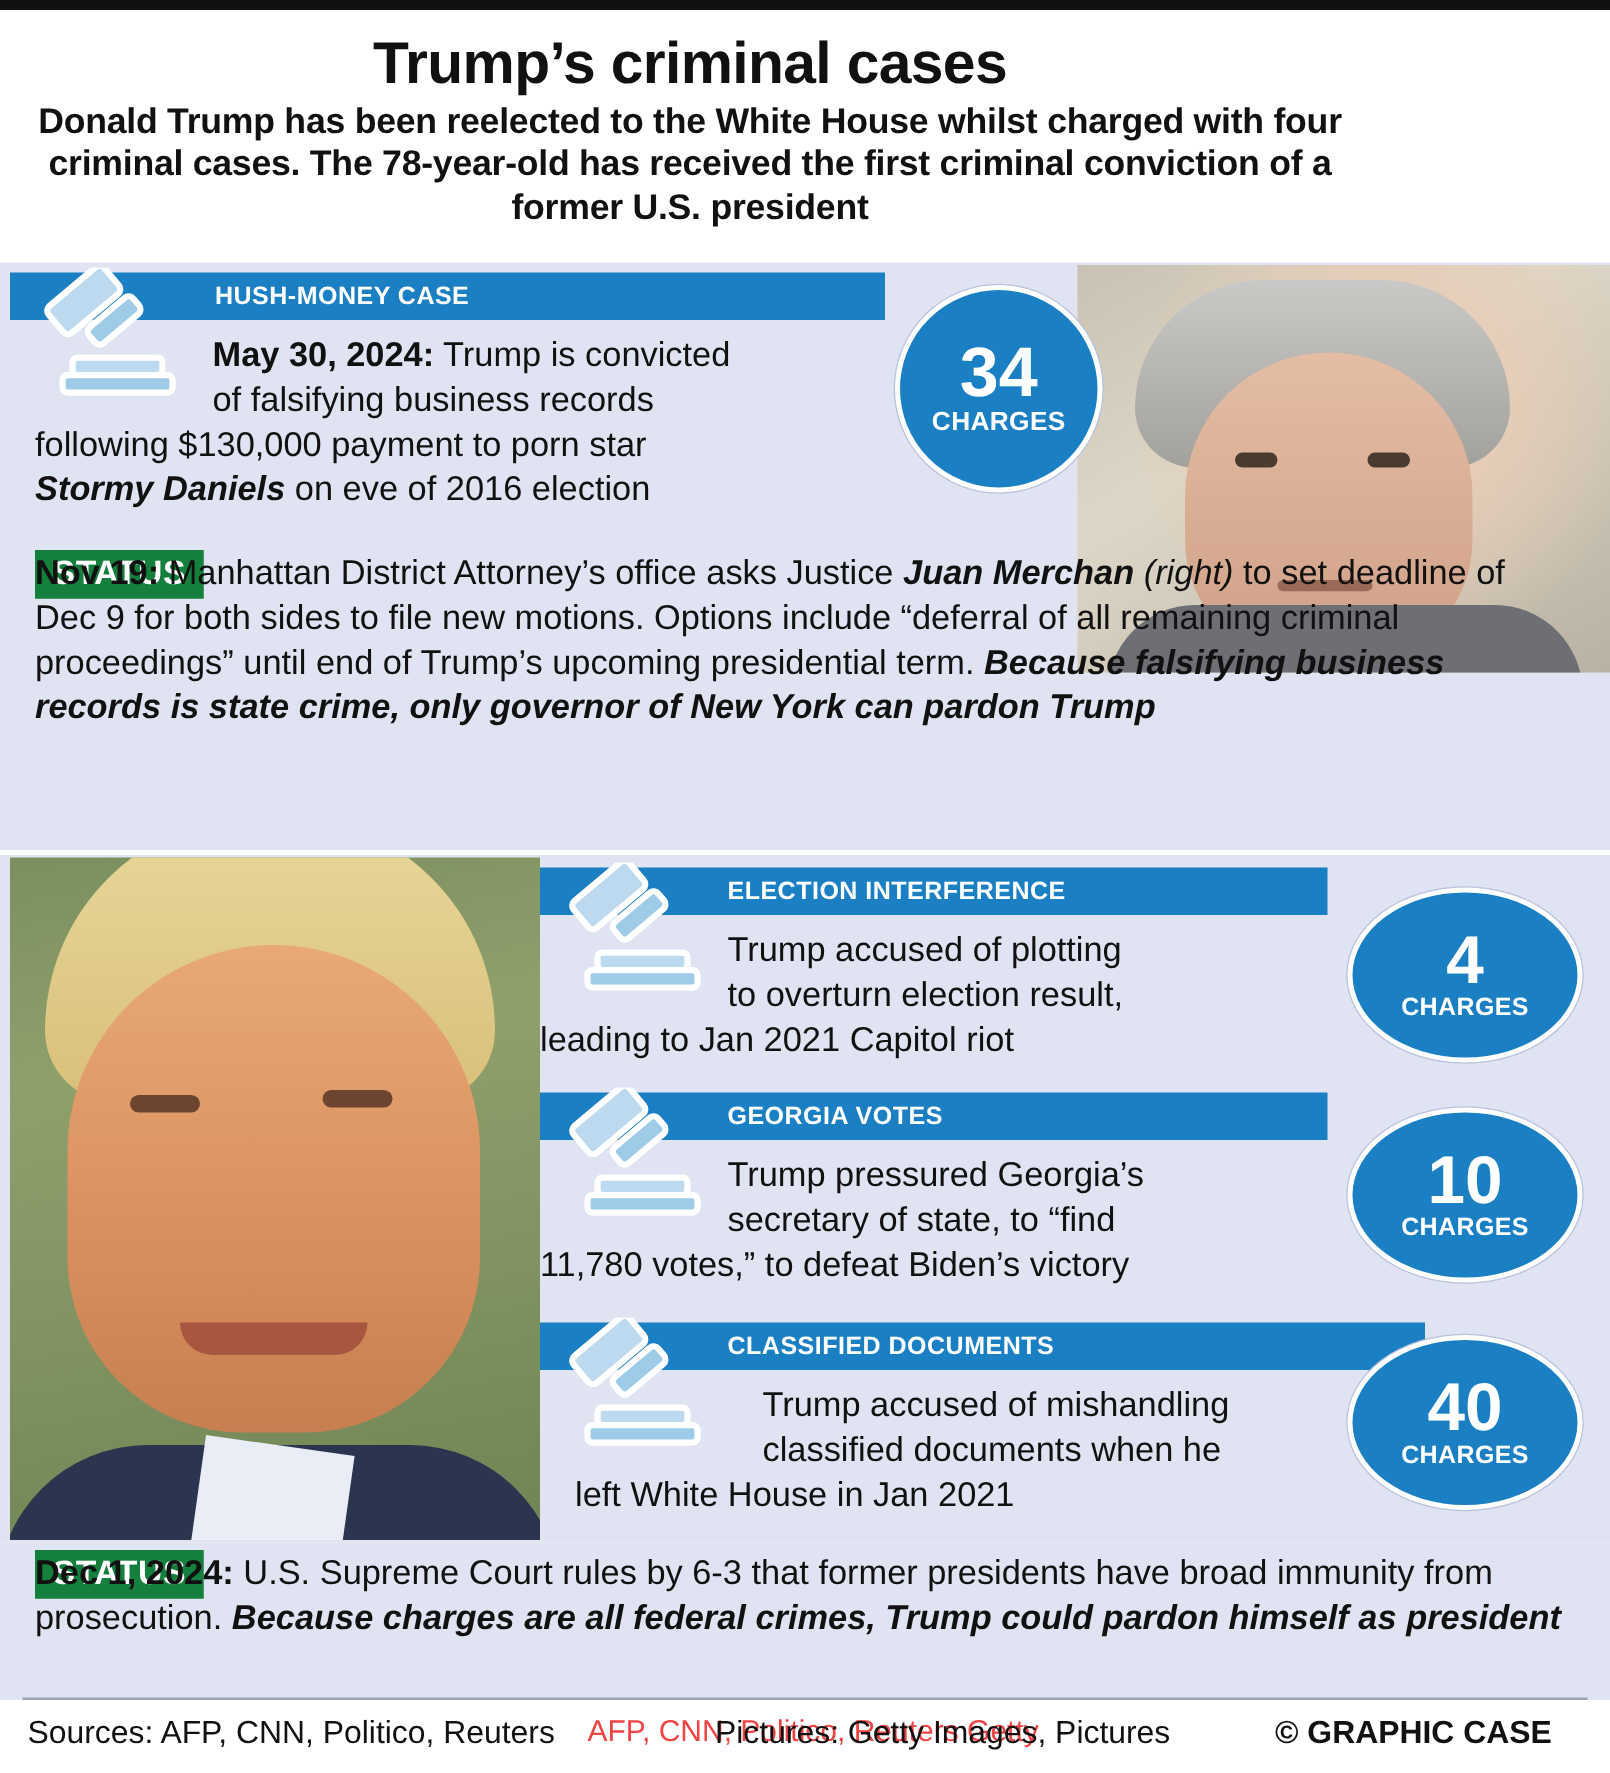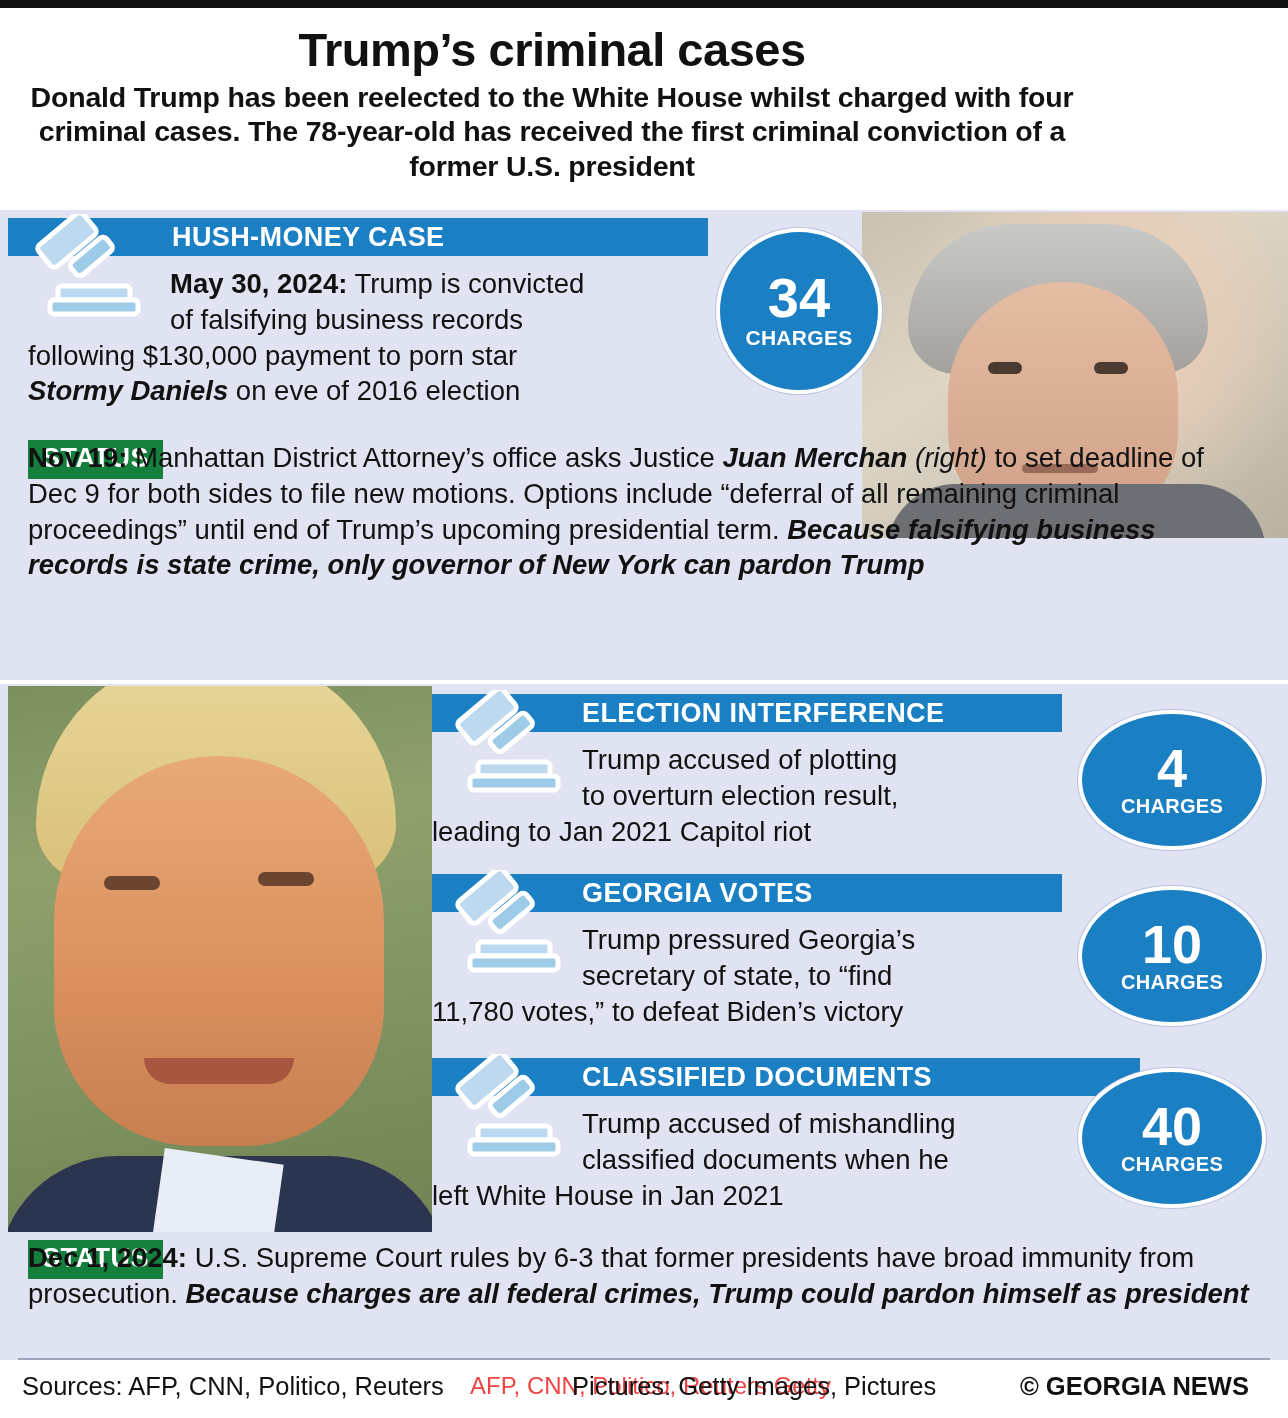--- a/index.html
+++ b/index.html
@@ -107,21 +107,21 @@
   .bar {
     position: absolute;
     background: #1b7fc4;
     height: 38px;
     display: flex;
     align-items: center;
     color: #ffffff;
     font-weight: bold;
   }
   .bar-label {
-    font-size: 27px;
+    font-size: 20px;
     letter-spacing: 0.4px;
   }
   .bar1 {
     left: 8px; top: 218px; width: 700px;
   }
   .bar1 .bar-label { margin-left: 164px; }
 
   .gavel {
     position: absolute;
     width: 118px;
@@ -257,21 +257,21 @@
   .bar4 .bar-label { margin-left: 150px; }
 
   .gavel2 { left: 448px; top: 690px; }
   .gavel3 { left: 448px; top: 870px; }
   .gavel4 { left: 448px; top: 1054px; }
 
   .p3 { left: 432px; top: 742px; width: 640px; }
   .p3 .l1, .p3 .l2 { text-indent: 150px; }
   .p4 { left: 432px; top: 922px; width: 640px; }
   .p4 .l1, .p4 .l2 { text-indent: 150px; }
-  .p5 { left: 432px; top: 1106px; width: 640px; }
+  .p5 { left: 432px; top: 1106px; width: 640px; padding-left: 28px; }
   .p5 .l1, .p5 .l2 { text-indent: 150px; }
 
   .badge2 { left: 1078px; top: 710px; width: 180px; height: 132px; border-radius: 50%; }
   .badge3 { left: 1078px; top: 886px; width: 180px; height: 132px; border-radius: 50%; }
   .badge4 { left: 1078px; top: 1068px; width: 180px; height: 132px; border-radius: 50%; }
   .badge2 .num, .badge3 .num, .badge4 .num { font-size: 54px; }
   .badge2 .cap, .badge3 .cap, .badge4 .cap { font-size: 20px; }
 
   
   .panel3 {
@@ -460,15 +460,15 @@
   <div class="statustag status2"><span>STATUS</span></div>
   <div class="para p6">
     <span class="b">Dec 1, 2024:</span><span> U.S. Supreme Court rules by 6-3 that former presidents have broad immunity from prosecution. </span><span class="bi">Because charges are all federal crimes, Trump could pardon himself as president</span>
   </div>
 
   <div class="footer-rule"></div>
   <div class="footer"></div>
   <div class="watermark">AFP, CNN, Politico, Reuters Getty</div>
   <div class="footer-text f-sources">Sources: AFP, CNN, Politico, Reuters</div>
   <div class="footer-text f-pictures">Pictures: Getty Images, Pictures</div>
-  <div class="footer-text f-credit">© GEORGIA NEWS</div>
+  <div class="footer-text f-credit">© GRAPHIC CASE</div>
 
 </div>
 
 </body></html>

